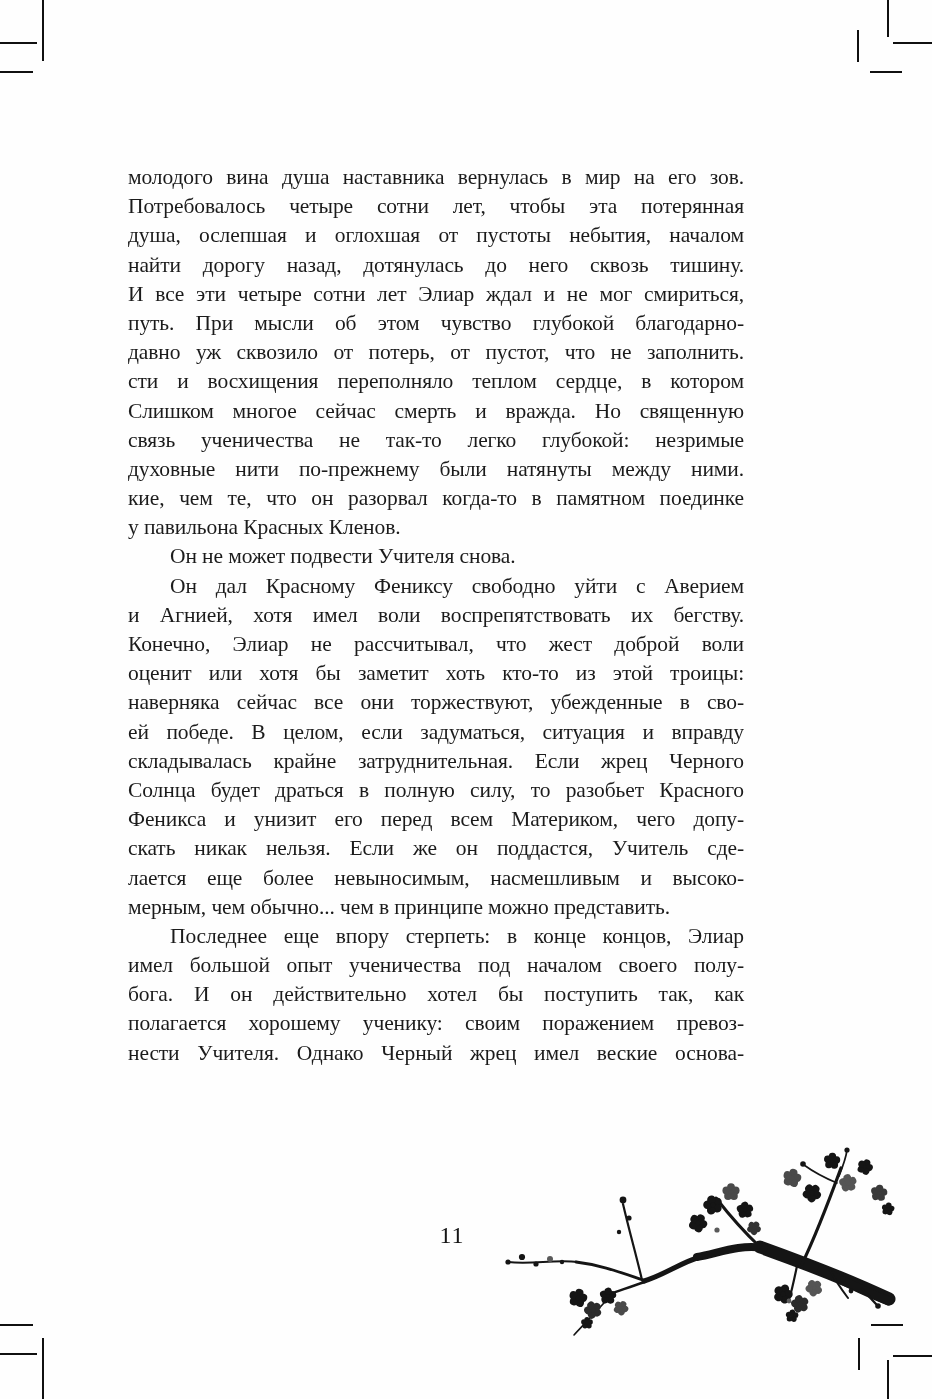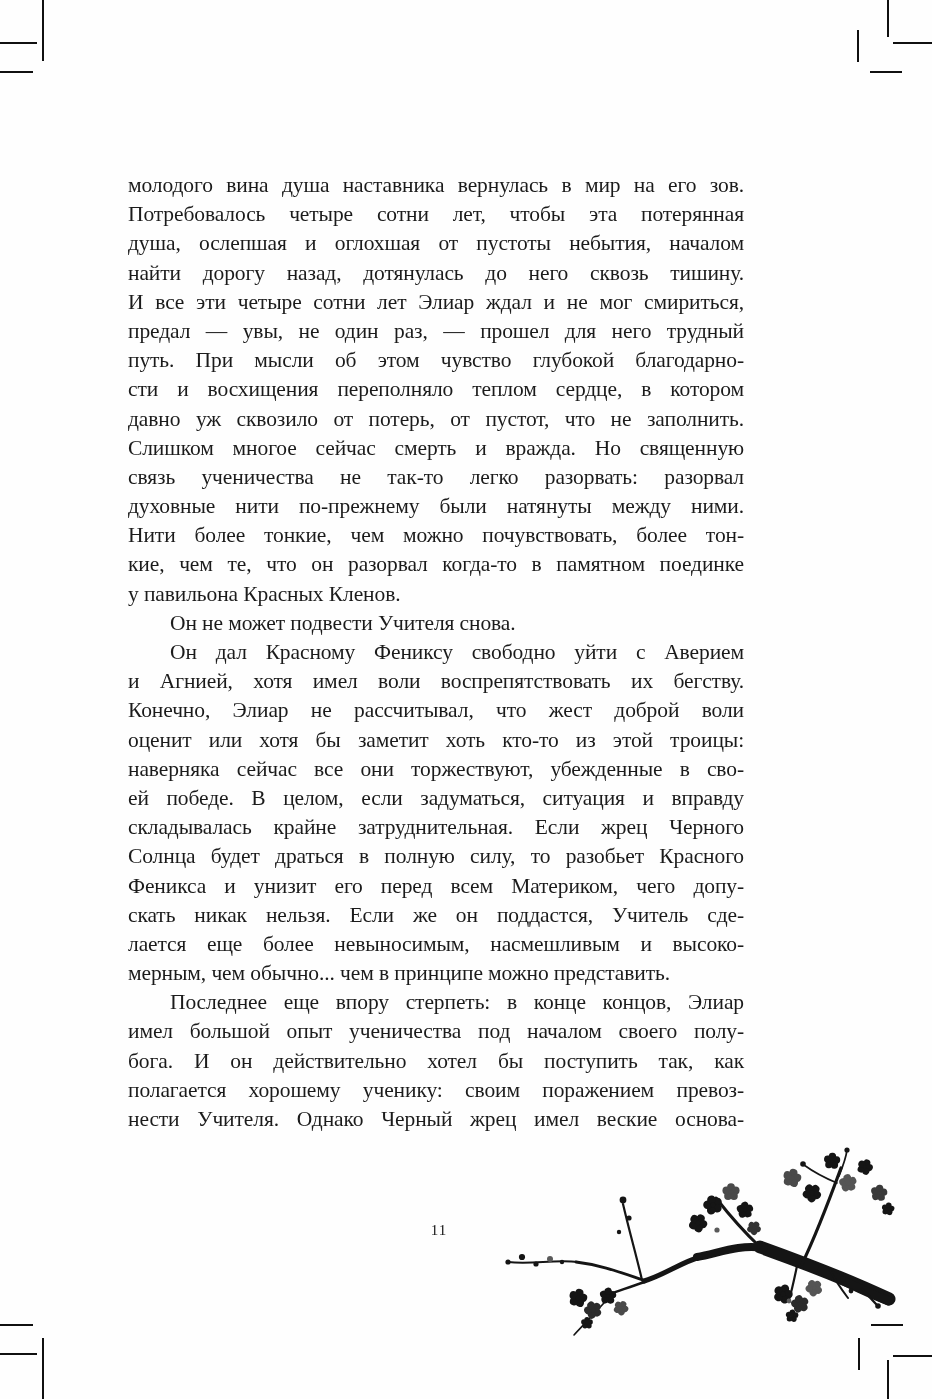--- a/index.html
+++ b/index.html
@@ -16,35 +16,34 @@
   .mh{height:2px;}
   .mv{width:2px;}
   
   .textblock{
     position:absolute;
     left:128px;top:163px;width:616px;
     color:#1b1b1b;
     font-size:21.5px;
     line-height:29.2px;
     letter-spacing:-0.1px;
-    margin-top:8px;
   }
   .ln{
     text-align:justify;
     text-align-last:justify;
     height:29.2px;
     white-space:normal;
   }
   .ln.end{text-align-last:left;}
   .ln.in{text-indent:42px;}
   .pagenum{
     position:absolute;
-    left:131px;top:1222px;width:616px;
+    left:144px;top:1222px;width:616px;
     text-align:center;
-    font-size:15px;
+    font-size:24px;
     color:#161616;
     letter-spacing:1px;
   }
   .branch{
     position:absolute;
     left:492px;top:1138px;
     width:440px;height:210px;
   }
 </style>
 </head>
@@ -69,28 +68,26 @@
   <div class="mark mv" style="left:858px;top:1338px;height:32px;"></div>
   <div class="mark mh" style="left:893px;top:1355px;width:39px;"></div>
   <div class="mark mv" style="left:887px;top:1360px;height:39px;"></div>
 
   <div class="textblock">
     <div class="ln">молодого вина душа наставника вернулась в мир на его зов.</div>
     <div class="ln">Потребовалось четыре сотни лет, чтобы эта потерянная</div>
     <div class="ln">душа, ослепшая и оглохшая от пустоты небытия, началом</div>
     <div class="ln">найти дорогу назад, дотянулась до него сквозь тишину.</div>
     <div class="ln">И все эти четыре сотни лет Элиар ждал и не мог смириться,</div>
-    <div class="ln">предал — увы, не один раз, — прошел для него трудный</div>
     <div class="ln">путь. При мысли об этом чувство глубокой благодарно-</div>
+    <div class="ln">давно уж сквозило от потерь, от пустот, что не заполнить.</div>
     <div class="ln">сти и восхищения переполняло теплом сердце, в котором</div>
-    <div class="ln">давно уж сквозило от потерь, от пустот, что не заполнить.</div>
     <div class="ln">Слишком многое сейчас смерть и вражда. Но священную</div>
-    <div class="ln">связь ученичества не так-то легко разорвать: разорвал</div>
+    <div class="ln">связь ученичества не так-то легко глубокой: незримые</div>
     <div class="ln">духовные нити по-прежнему были натянуты между ними.</div>
-    <div class="ln">Нити более тонкие, чем можно почувствовать, более тон-</div>
     <div class="ln">кие, чем те, что он разорвал когда-то в памятном поединке</div>
     <div class="ln end">у павильона Красных Кленов.</div>
     <div class="ln in end">Он не может подвести Учителя снова.</div>
     <div class="ln in">Он дал Красному Фениксу свободно уйти с Аверием</div>
     <div class="ln">и Агнией, хотя имел воли воспрепятствовать их бегству.</div>
     <div class="ln">Конечно, Элиар не рассчитывал, что жест доброй воли</div>
     <div class="ln">оценит или хотя бы заметит хоть кто-то из этой троицы:</div>
     <div class="ln">наверняка сейчас все они торжествуют, убежденные в сво-</div>
     <div class="ln">ей победе. В целом, если задуматься, ситуация и вправду</div>
     <div class="ln">складывалась крайне затруднительная. Если жрец Черного</div>

